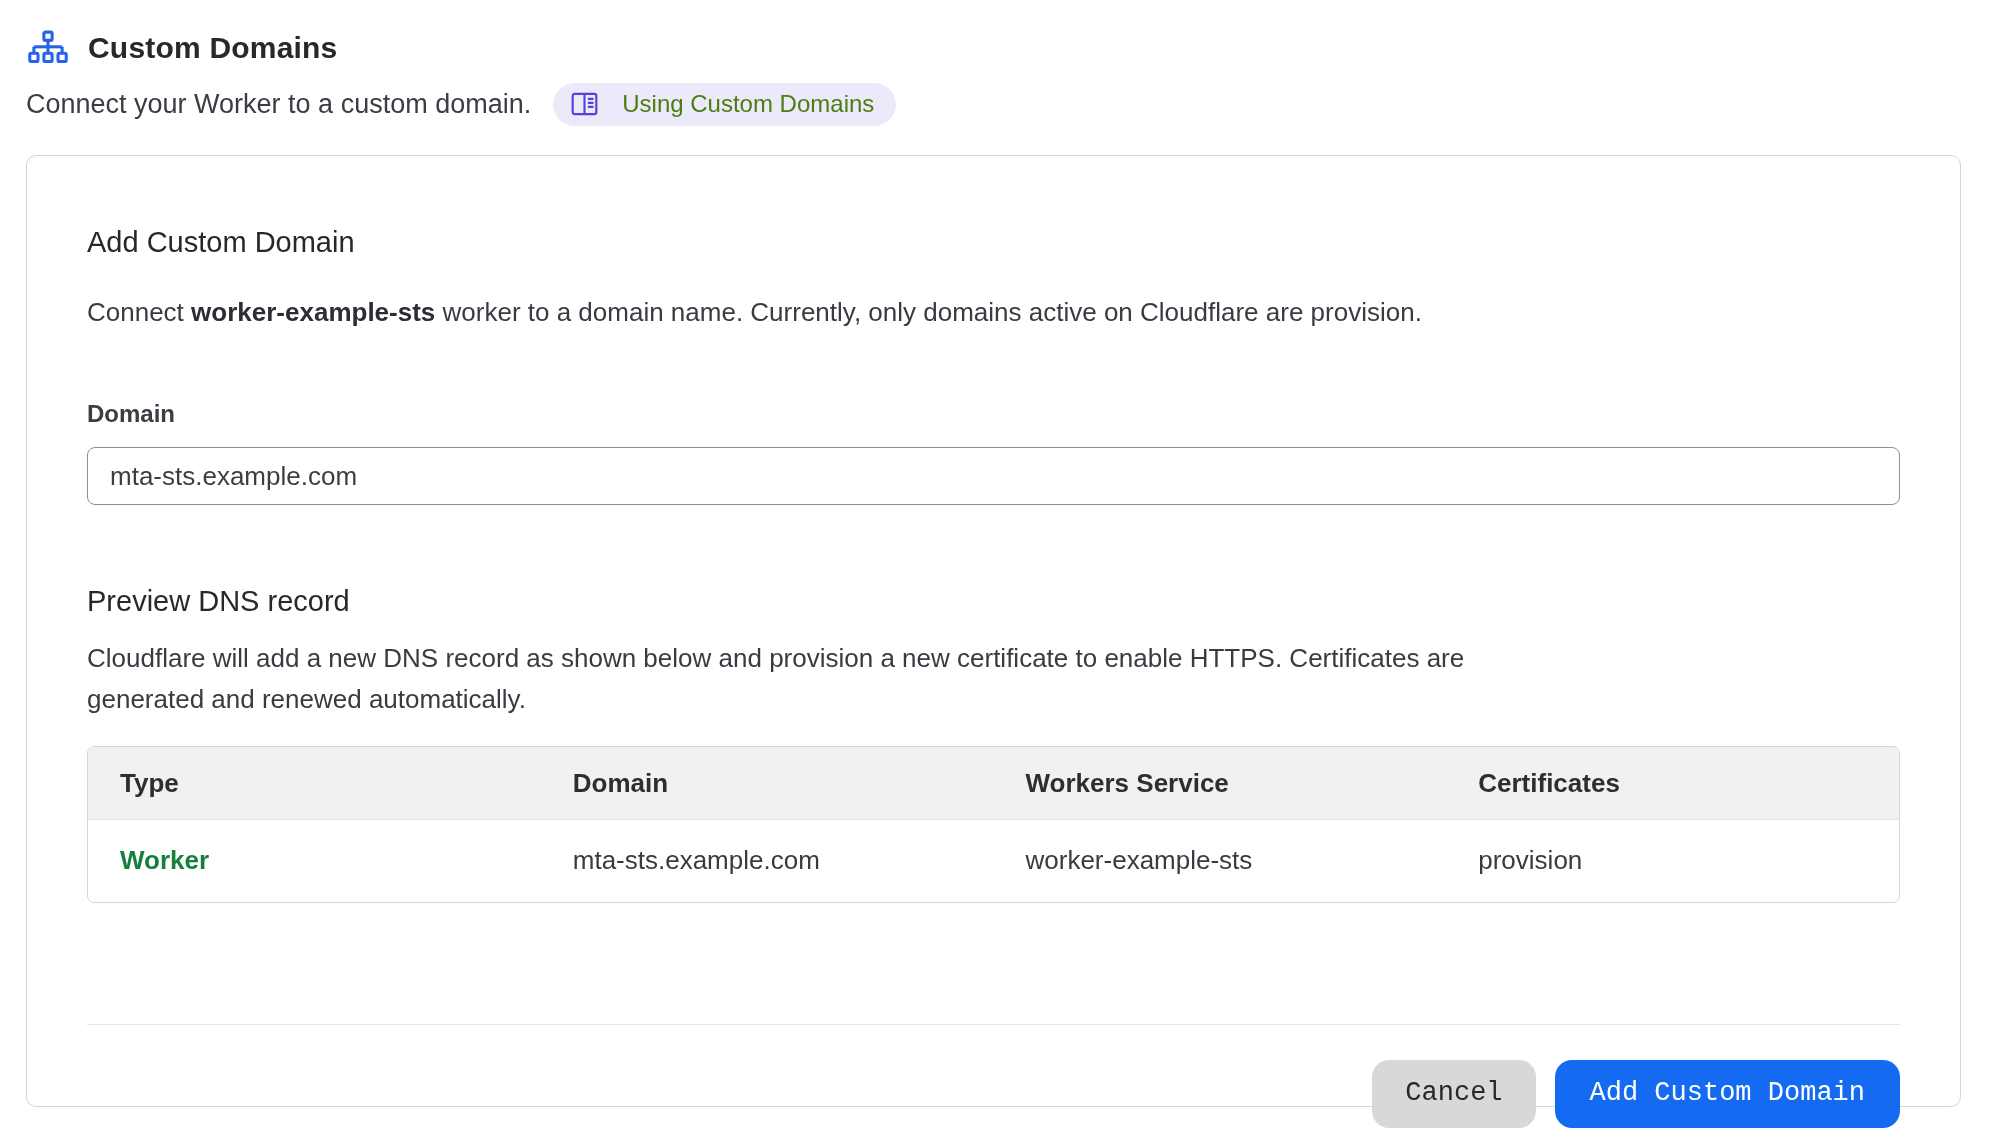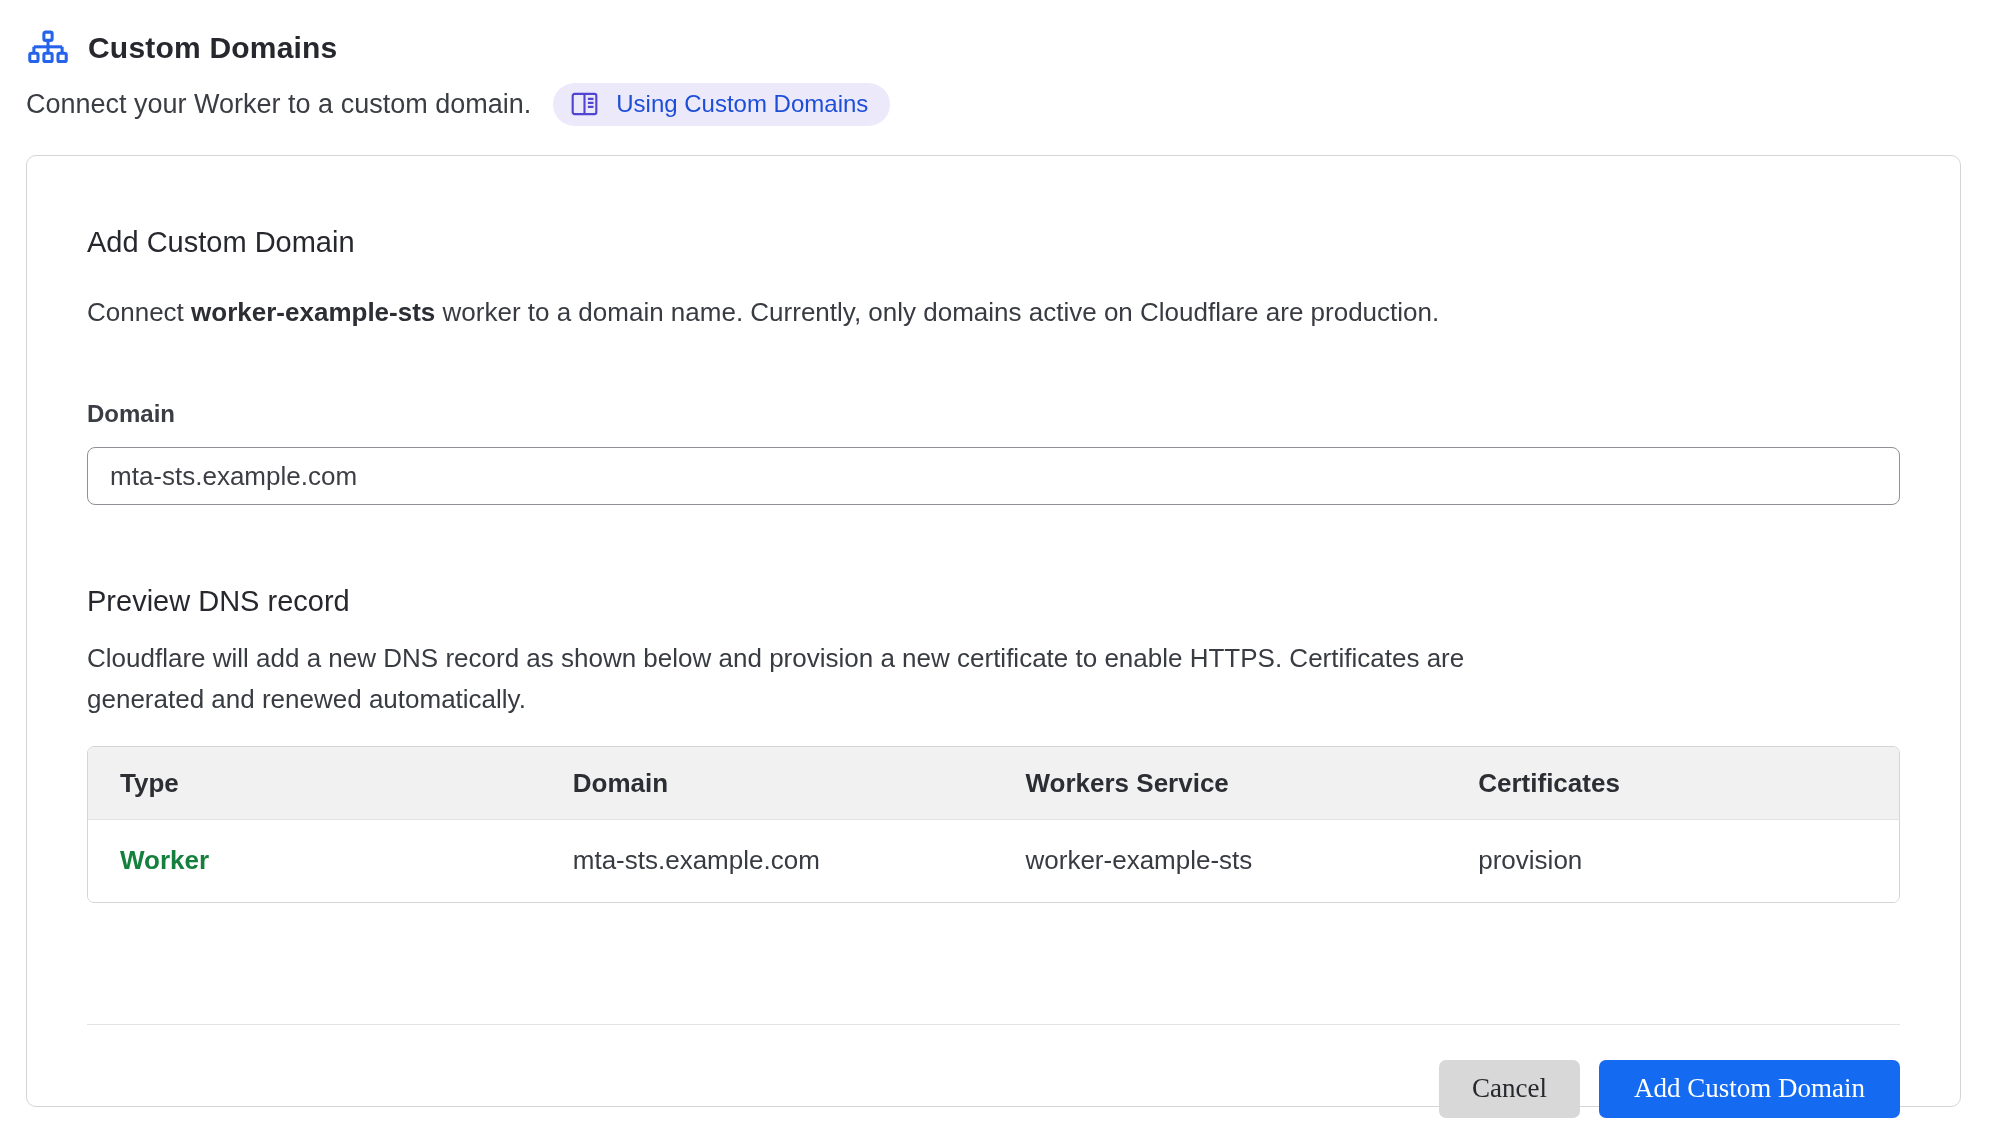--- a/index.html
+++ b/index.html
@@ -13,22 +13,22 @@
   .page { padding: 30px 38px 0 26px; }
 
   
   .header-title-row { display: flex; align-items: center; gap: 20px; padding-left: 2px; }
   .sitemap-icon { width: 40px; height: 36px; display: inline-flex; }
   .page-title { font-size: 30px; font-weight: 700; color: #26282e; letter-spacing: 0.2px; }
 
   .header-sub-row { display: flex; align-items: center; gap: 22px; margin-top: 17px; }
   .page-subtitle { font-size: 27px; color: #3a3d43; }
   .docs-pill {
-    display: inline-flex; align-items: center; gap: 18px;
-    background: #ece9fb; color: #1d4ed8;
+    display: inline-flex; align-items: center; gap: 24px;
+    background: #ece9fb; color: #4d7c0f;
     border: none; cursor: pointer;
     font-family: inherit; font-size: 24px;
     padding: 9px 22px 10px 18px; border-radius: 24px;
     line-height: 1;
   }
   .book-icon { width: 27px; height: 24px; display: inline-flex; }
 
   
   .card {
     margin-top: 29px;
@@ -73,22 +73,22 @@
     padding: 25px 32px 26px 32px;
     color: #383b41;
     background: #ffffff;
   }
   table.dns-table td.cell-type { font-weight: 700; color: #15803d; }
 
   
   .footer-divider { margin-top: 121px; border: none; border-top: 1px solid #e3e3e5; }
   .footer-actions { margin-top: 35px; display: flex; justify-content: flex-end; gap: 19px; }
   .btn {
-    height: 58px; border: none; border-radius: 7px;
-    font-family: Liberation Serif, serif; font-size: 27px;
+    height: 68px; border: none; border-radius: 17px;
+    font-family: Liberation Mono, monospace; font-size: 27px;
     display: inline-flex; align-items: center; justify-content: center;
     cursor: pointer; line-height: 1;
   }
   .btn-cancel { background: #d8d8d8; color: #26282e; padding: 0 33px; }
   .btn-primary { background: #146bf1; color: #ffffff; padding: 0 35px; }
 </style>
 </head>
 <body>
 
 <div class="page">
@@ -119,21 +119,21 @@
         </svg>
       </span>
       <span>Using Custom Domains</span>
     </button>
   </div>
 
   <div class="card">
 
     <h2 class="section-heading">Add Custom Domain</h2>
 
-    <p class="card-desc"><span>Connect </span><b>worker-example-sts</b><span> worker to a domain name. Currently, only domains active on Cloudflare are production.</span></p>
+    <p class="card-desc"><span>Connect </span><b>worker-example-sts</b><span> worker to a domain name. Currently, only domains active on Cloudflare are provision.</span></p>
 
     <label class="field-label" for="domain-input">Domain</label>
     <input id="domain-input" class="domain-input" type="text" value="mta-sts.example.com" style="">
 
     <h2 class="section-heading preview-heading">Preview DNS record</h2>
 
     <p class="preview-desc">Cloudflare will add a new DNS record as shown below and provision a new certificate to enable HTTPS. Certificates are generated and renewed automatically.</p>
 
     <div class="dns-table-wrap">
       <table class="dns-table">

